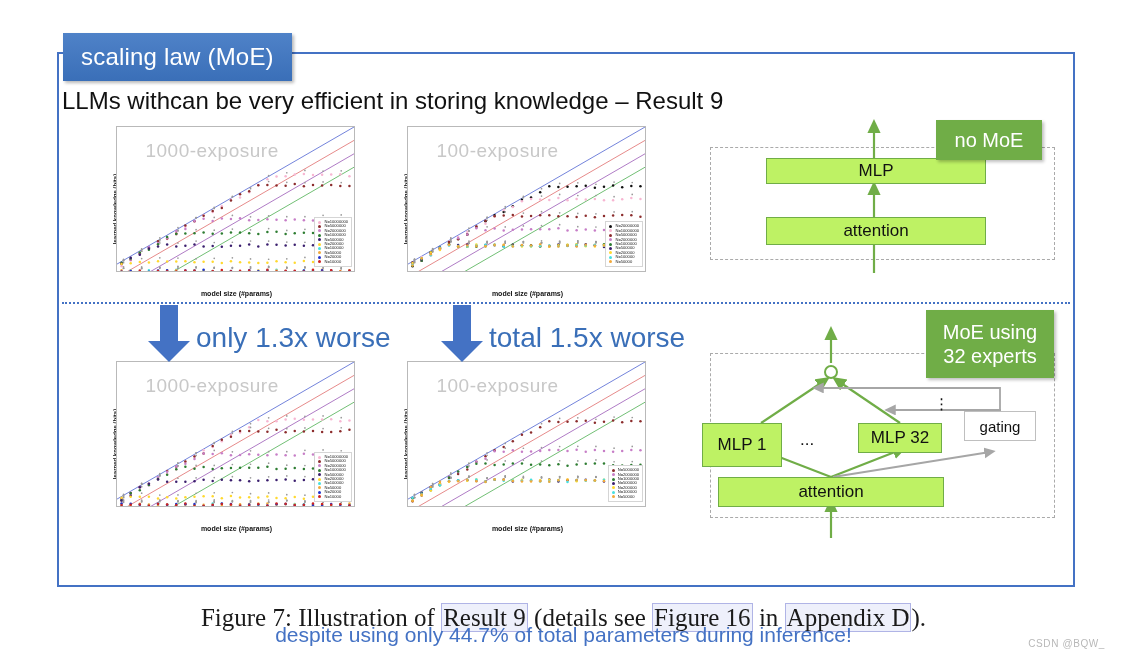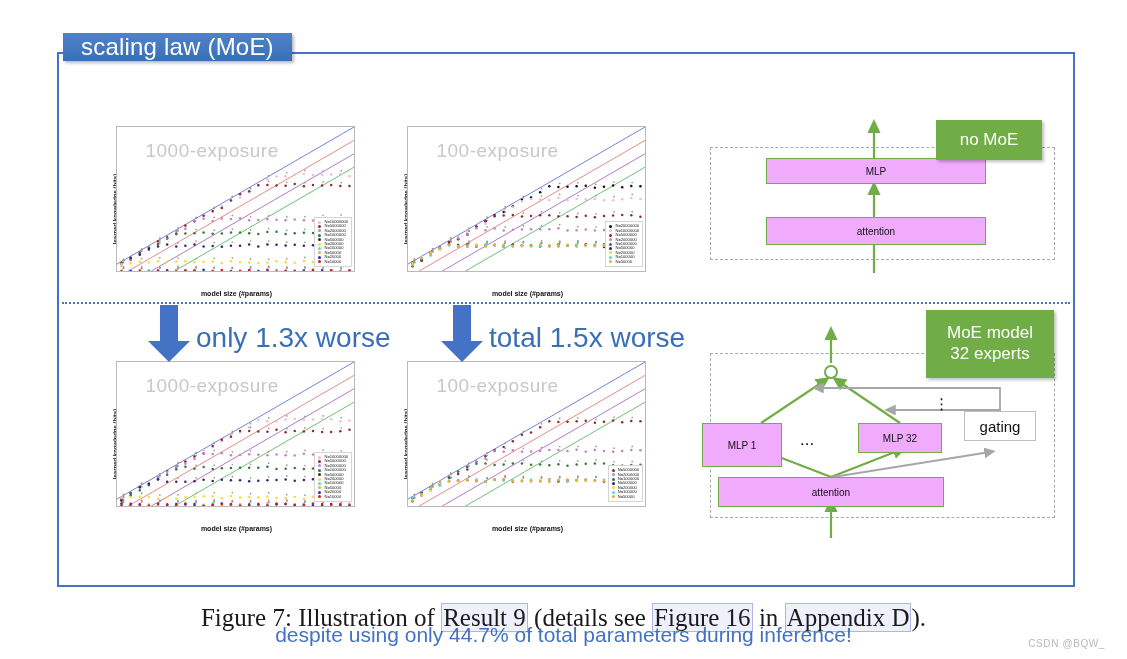--- a/index.html
+++ b/index.html
@@ -4,21 +4,21 @@
 <style>
   html,body{margin:0;padding:0;background:#ffffff;}
   body{width:1127px;height:659px;position:relative;
        font-family:"Liberation Sans",sans-serif;overflow:hidden;}
 
   
   #slide-frame{position:absolute;left:57px;top:52px;width:1018px;height:535px;
        border:2px solid #4472C4;box-sizing:border-box;background:#fff;}
 
   
-  #header-tab{position:absolute;left:63px;top:33px;height:26px;padding:1px 18px;
+  #header-tab{position:absolute;left:63px;top:33px;height:26px;padding:11px 18px;
        display:flex;align-items:center;
        background:linear-gradient(180deg,#4f82c8 0%,#3a6fb8 100%);
        box-shadow:2px 2px 3px rgba(0,0,0,.28);z-index:6;}
   #header-tab span{color:#fff;font-size:24px;letter-spacing:.2px;white-space:nowrap;}
 
   
   #headline{position:absolute;left:62px;top:84px;width:1010px;height:34px;
        display:flex;align-items:center;z-index:5;}
   #headline .ln{font-size:24px;color:#111;white-space:nowrap;}
   #headline .bold{font-weight:bold;}
@@ -44,27 +44,27 @@
   .chart .legend .lt{font-size:4.1px;color:#222;white-space:nowrap;}
   .chart svg{position:absolute;left:0;top:0;width:100%;height:100%;}
 
   
   .blue-arrow{position:absolute;z-index:5;}
   .arrow-label{position:absolute;font-size:28px;color:#3A6FB8;white-space:nowrap;z-index:5;}
 
   
   .arch{position:absolute;}
   .dashbox{position:absolute;border:1.4px dashed #aaaaaa;box-sizing:border-box;}
-  .gbox{position:absolute;border:1.6px solid #70AD47;background:#f0abfc;box-sizing:border-box;
-        display:flex;align-items:center;justify-content:center;font-size:10px;color:#111;}
+  .gbox{position:absolute;border:1.6px solid #70AD47;background:#bef264;box-sizing:border-box;
+        display:flex;align-items:center;justify-content:center;font-size:17px;color:#111;}
   .graybox{position:absolute;border:1.4px solid #bfbfbf;background:#fff;box-sizing:border-box;
         display:flex;align-items:center;justify-content:center;font-size:15px;color:#111;}
   .badge{position:absolute;background:#70AD47;color:#fff;display:flex;flex-direction:column;
         align-items:center;justify-content:center;box-shadow:2px 2px 3px rgba(0,0,0,.25);
-        font-size:17px;line-height:1.22;z-index:7;text-align:center;}
+        font-size:20px;line-height:1.22;z-index:7;text-align:center;}
   .ellipsis-h{position:absolute;font-size:17px;color:#111;}
   .ellipsis-v{position:absolute;font-size:15px;color:#111;letter-spacing:0;}
 
   
   #bottom-caption{position:absolute;left:0;right:0;bottom:12px;text-align:center;
        font-size:21px;color:#4472C4;z-index:5;}
 
   
   #fig-caption{position:absolute;left:0;top:604px;width:1127px;text-align:center;
        font-family:"Liberation Serif",serif;font-size:25px;color:#1a1a1a;}
@@ -77,20 +77,22 @@
 </head>
 <body>
 
 <div id="slide-frame"></div>
 
 <div id="header-tab">
   <span>scaling law (MoE)</span>
 </div>
 
 <div id="headline">
+  <span class="ln">LLMs with </span>
+  <span class="ln"> can be very efficient in storing knowledge  – Result 9</span>
 </div>
 
 <div id="divider"></div>
 
 <div class="chart" id="chart-top-left" style="left:82px;top:120px;width:275px;height:178px;">
     <div class="ylab">learned knowledge (bits)</div>
     <div class="xlab">model size (#params)</div>
     <div class="plot">
       <svg viewBox="0 0 237 144">
         <line x1="0" y1="137.10287311212832" x2="237" y2="0" stroke="#4f63d2" stroke-width="0.8"></line>
@@ -1761,21 +1763,21 @@
   </svg>
 
   <div class="gbox" style="left:24px;top:118px;width:80px;height:44px;">MLP 1</div>
   <div class="ellipsis-h" style="left:122px;top:125px;">...</div>
   <div class="gbox" style="left:180px;top:118px;width:84px;height:30px;">MLP 32</div>
   <div class="graybox" style="left:286px;top:106px;width:72px;height:30px;">gating</div>
   <div class="ellipsis-v" style="left:256px;top:90px;">⋮</div>
   <div class="gbox" style="left:40px;top:172px;width:226px;height:30px;">attention</div>
 
   <div class="badge" style="left:248px;top:5px;width:128px;height:68px;">
-    <span>MoE model</span>
+    <span>MoE using</span>
     <span>32 experts</span>
   </div>
 </div>
 
 <div id="bottom-caption">despite using only 44.7% of total parameters during inference!</div>
 
 <div id="fig-caption"><span>Figure 7: Illustration of </span><span class="lnk">Result 9</span><span> (details see </span><span class="lnk">Figure 16</span><span> in </span><span class="lnk">Appendix D</span><span>).</span></div>
 
 <div id="csdn">CSDN @BQW_</div>
 

